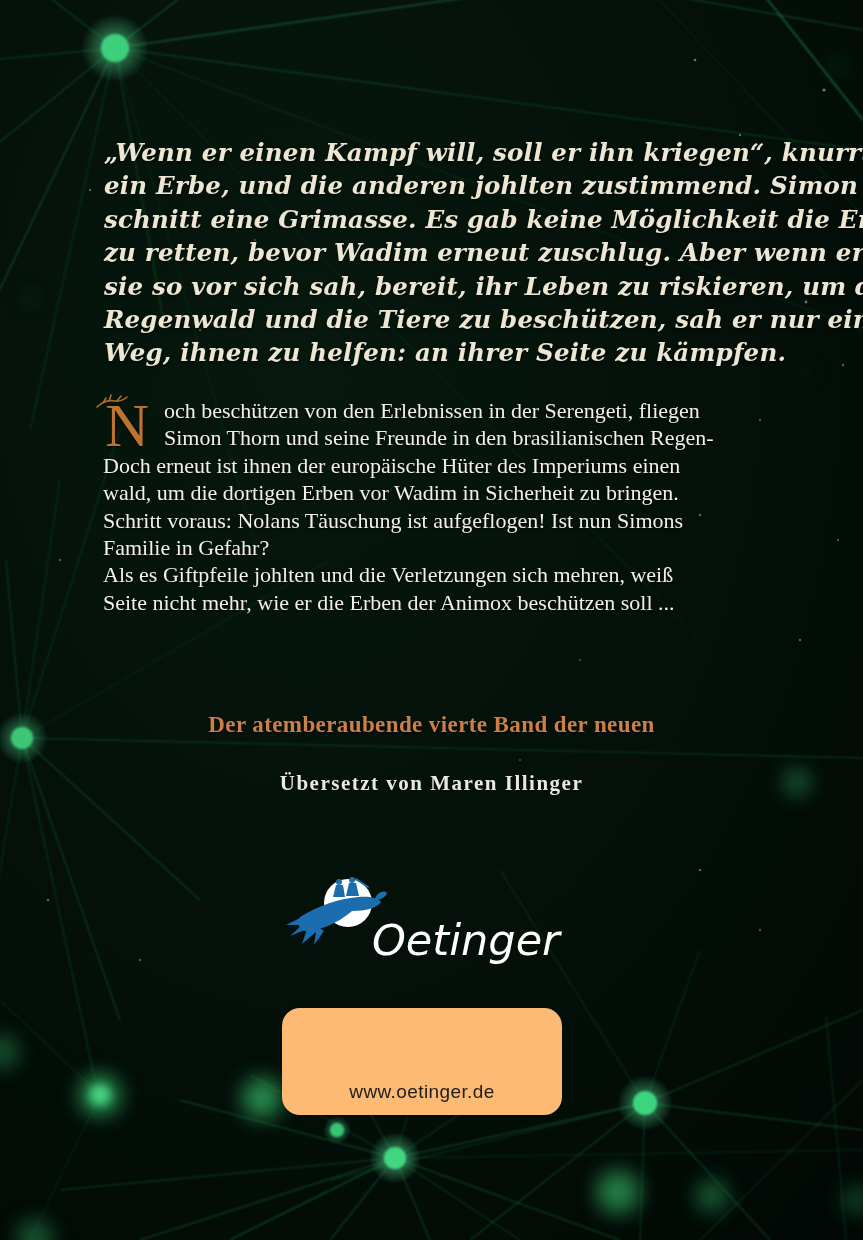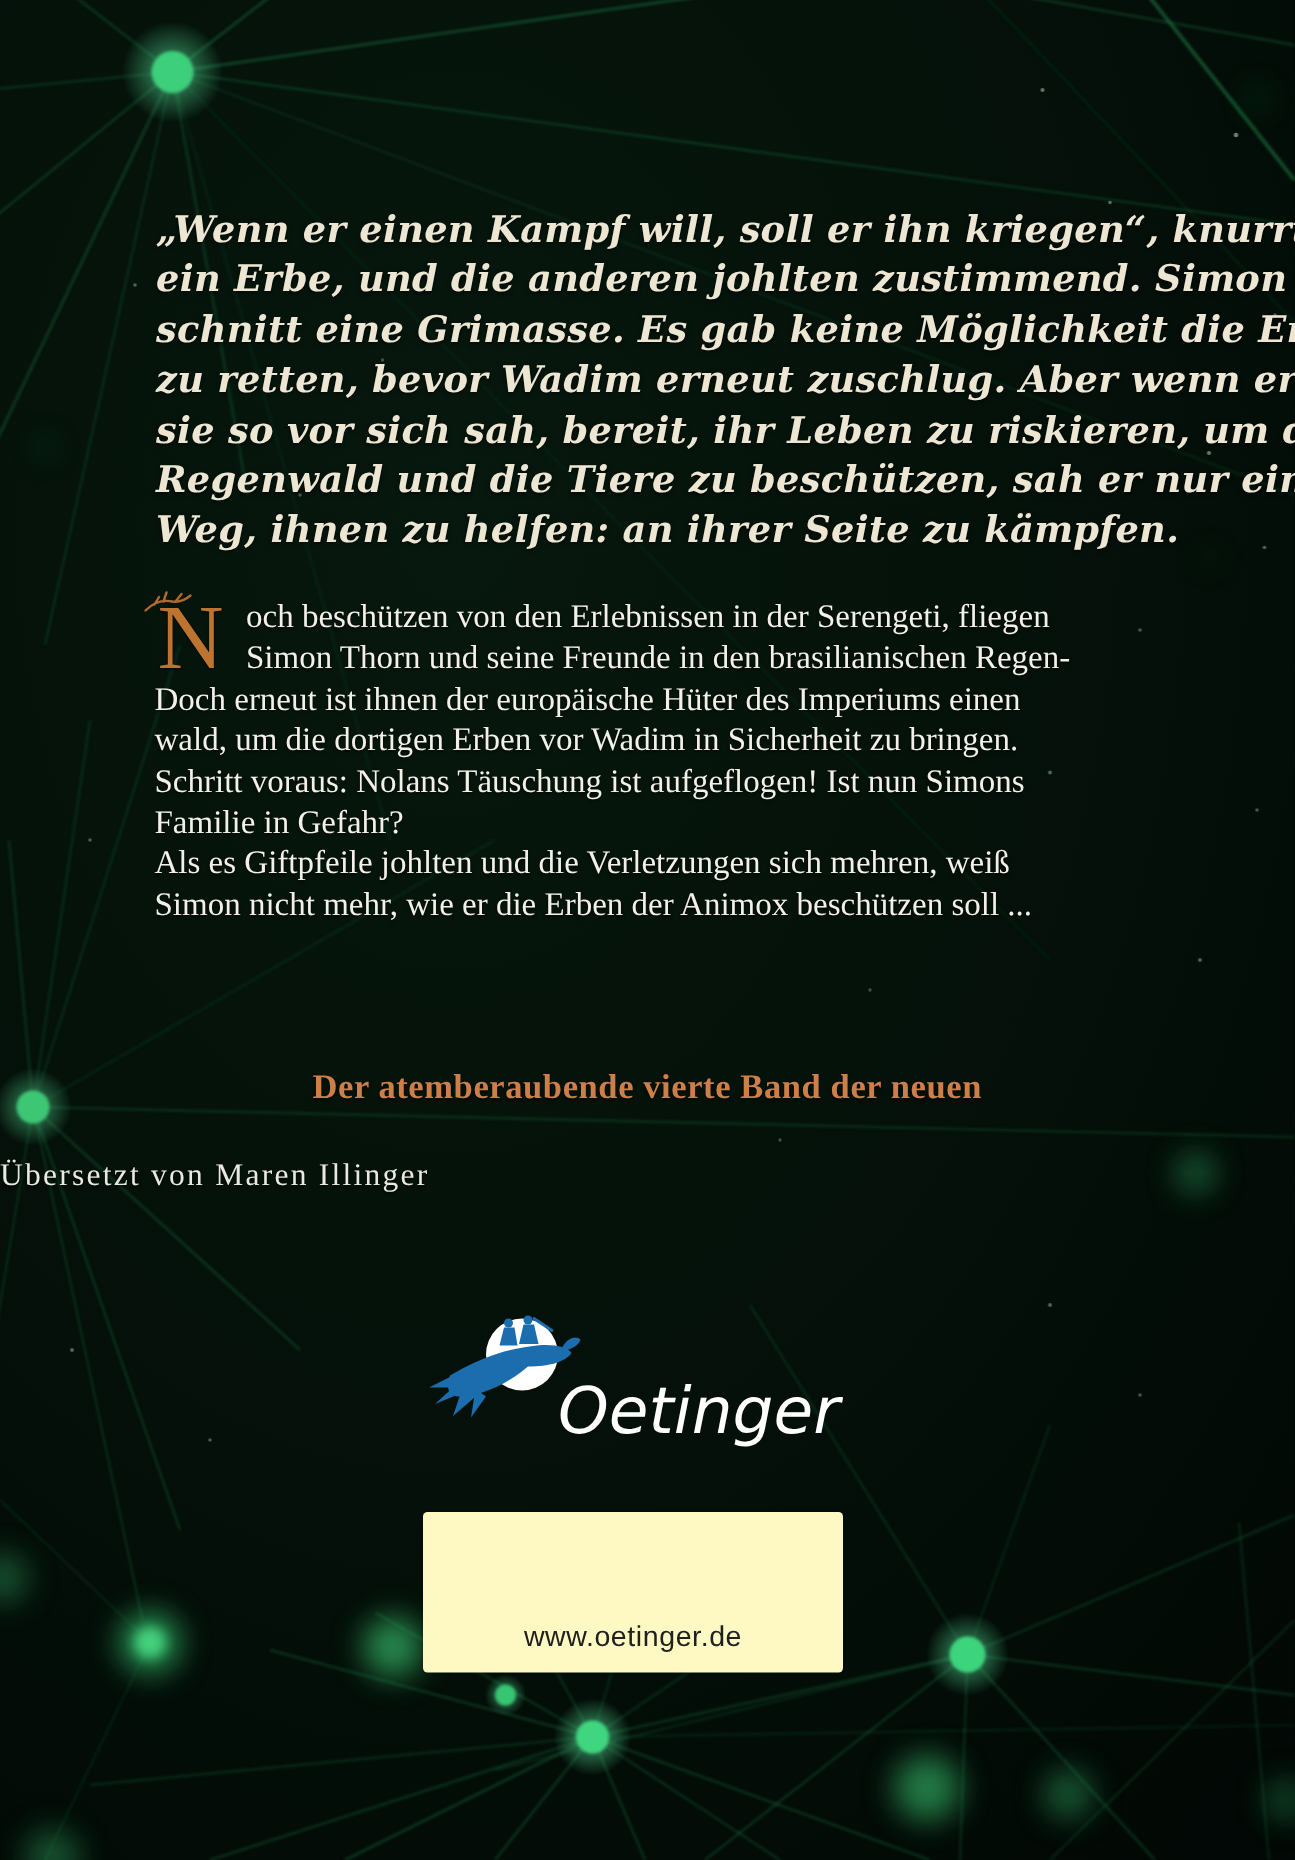--- a/index.html
+++ b/index.html
@@ -47,33 +47,34 @@
   .tagline{
     left:0;right:0;top:664px;text-align:center;
     font-weight:700;font-size:23px;line-height:30px;
     color:#cd7f49;letter-spacing:.4px;
     text-shadow:0 1px 2px rgba(0,0,0,.6);
     margin-top:46px;
   }
 
   
   .translator{
-    left:0;right:0;top:768px;
+    left:0;right:0;top:768px;text-align:center;
     font-size:21px;line-height:30px;
     color:#eae9e1;letter-spacing:1.5px;
     text-shadow:0 1px 2px rgba(0,0,0,.6);
+    font-weight:bold;
   }
 
   
   .logo{left:280px;top:855px;width:305px;height:118px;}
 
   
   .isbn-box{
     left:282px;top:1008px;width:280px;height:107px;
-    background:#fef9c3;border-radius:3px;
+    background:#fdba74;border-radius:18px;
     display:flex;align-items:flex-end;justify-content:center;
     box-shadow:0 0 2px rgba(0,0,0,.4);
   }
   .isbn-box .site{
     font-family:"Liberation Sans", sans-serif;
     font-size:19px;color:#202020;letter-spacing:.4px;
     margin-bottom:12px;
   }
 </style>
 </head>
@@ -236,21 +237,21 @@
       </svg>
       <span>N</span>
     </span>
     <div class="indent">och beschützen von den Erlebnissen in der Serengeti, fliegen</div>
     <div class="indent">Simon Thorn und seine Freunde in den brasilianischen Regen-</div>
     <div>Doch erneut ist ihnen der europäische Hüter des Imperiums einen</div>
     <div>wald, um die dortigen Erben vor Wadim in Sicherheit zu bringen.</div>
     <div>Schritt voraus: Nolans Täuschung ist aufgeflogen! Ist nun Simons</div>
     <div>Familie in Gefahr?</div>
     <div>Als es Giftpfeile johlten und die Verletzungen sich mehren, weiß</div>
-    <div>Simon nicht mehr, wie er die Erben der Animox beschützen soll ...</div>
+    <div>Seite nicht mehr, wie er die Erben der Animox beschützen soll ...</div>
   </div>
 
   <div class="layer tagline">
     <div>Der atemberaubende vierte Band der neuen</div>
   </div>
 
   <div class="layer translator">Übersetzt von Maren Illinger</div>
 
   <svg class="layer logo" width="305" height="118" viewBox="0 0 305 118">
     <g>

